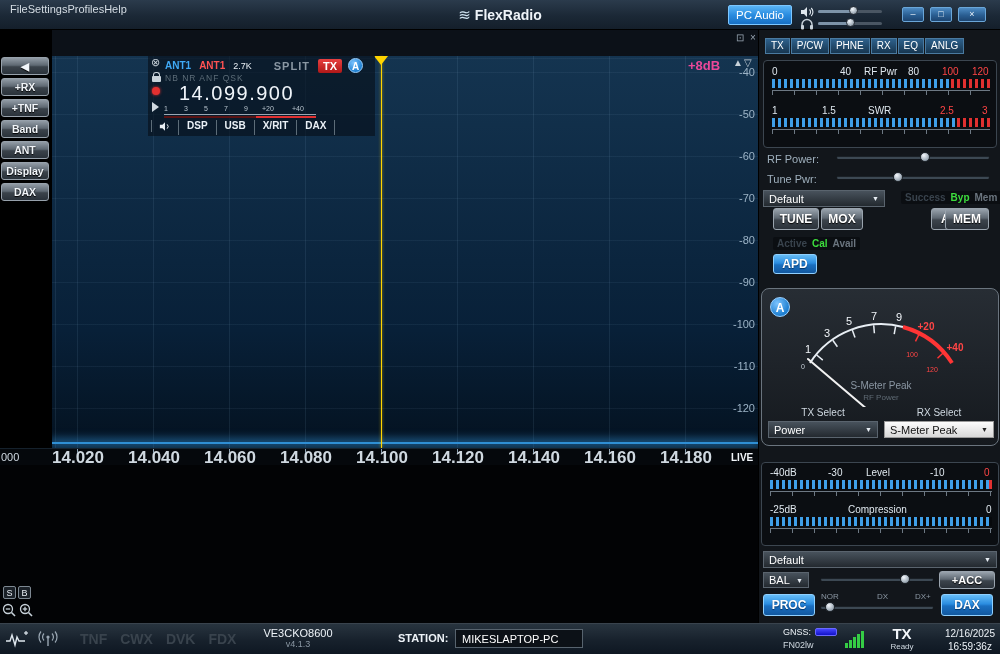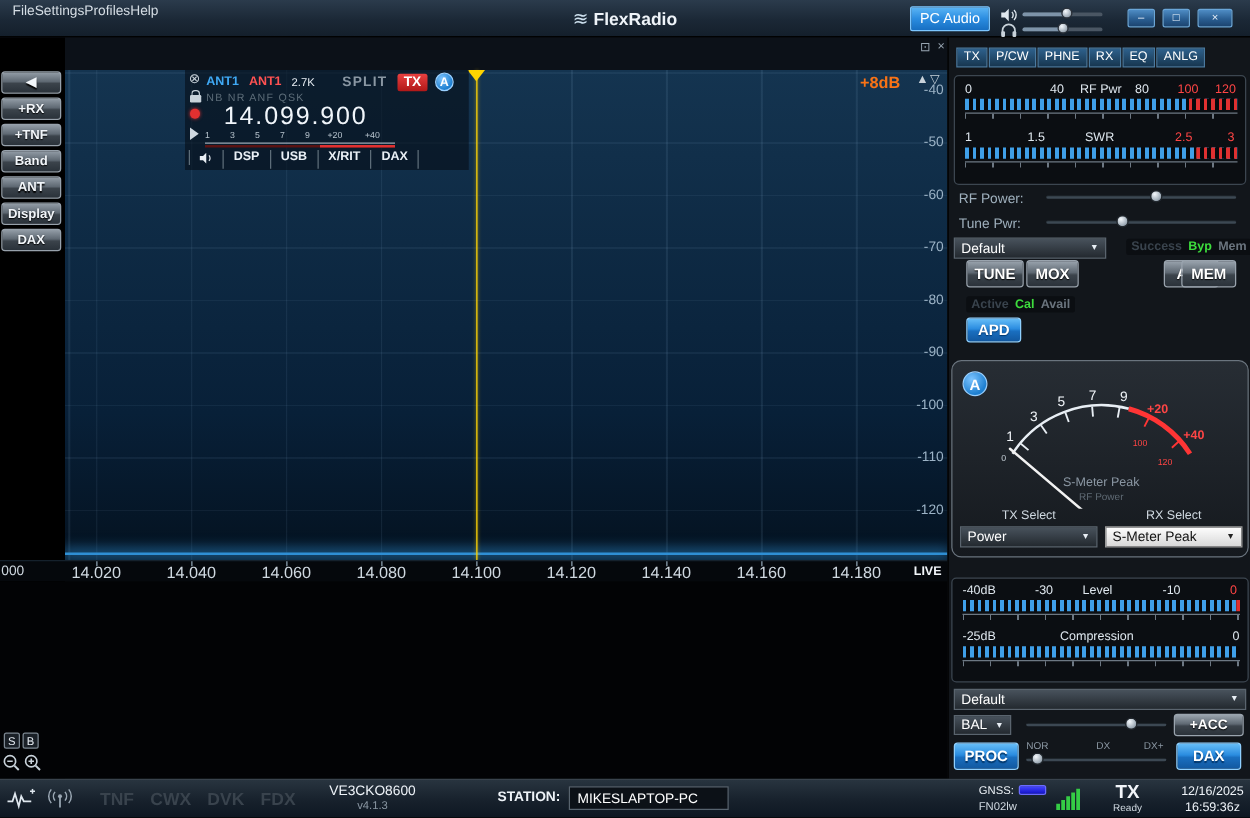--- a/index.html
+++ b/index.html
@@ -37,21 +37,21 @@
       repeating-linear-gradient(90deg, rgba(150,190,225,0.10) 0 1px, transparent 1px 76px),
       repeating-linear-gradient(180deg, rgba(150,190,225,0.07) 0 1px, transparent 1px 42px),
       linear-gradient(180deg,#143450 0%, #0e2a44 35%, #082038 70%, #041220 100%);
     background-position: 25px 0, 0 16px, 0 0; }
   .noise-glow { position:absolute; left:0; right:0; bottom:4px; height:2px; background:#2f8fd4;
     box-shadow:0 0 10px 3px rgba(47,143,212,0.65); }
   .cursor-line { position:absolute; left:381px; top:26px; width:1px; height:392px; background:#ffd400;
     box-shadow:0 0 3px rgba(255,212,0,.8); }
   .cursor-tri { position:absolute; left:374px; top:26px; width:0; height:0;
     border-left:7px solid transparent; border-right:7px solid transparent; border-top:9px solid #ffd400; }
-  .gain-label { position:absolute; left:688px; top:28px; color:#f97316; font-size:13px; font-weight:bold; }
+  .gain-label { position:absolute; left:688px; top:28px; color:#ec4899; font-size:13px; font-weight:bold; }
   .range-arrows { position:absolute; left:733px; top:27px; color:#c8d2da; font-size:10px; letter-spacing:1px; }
   .db { position:absolute; right:3px; width:34px; text-align:right; color:#9cb3c6; font-size:11px; }
 
   
   .sidebar { position:absolute; left:0; top:0; width:52px; height:593px; background:#000; }
   .side-btn { position:absolute; left:1px; width:48px; height:18px; border:1px solid #97a1ab; border-radius:3px;
     background:linear-gradient(180deg,#929ca6 0%,#5f6973 45%,#3b434b 55%,#2a323a 100%);
     color:#f2f6fa; font-size:10.5px; font-weight:bold; text-align:center; line-height:16px; text-shadow:0 1px 1px #000; }
 
   
@@ -79,21 +79,21 @@
   .f-smline { position:absolute; left:0; top:9px; width:152px; height:1px; background:#9aa7b3; }
   .f-smred1 { position:absolute; left:0; top:11px; width:152px; height:2px; background:#5a1212; }
   .f-smred2 { position:absolute; left:92px; top:11px; width:60px; height:2px; background:#e03030; }
   .f-modes { position:absolute; left:3px; top:64px; display:flex; height:15px; }
   .f-mode { color:#eaf0f6; font-size:10px; font-weight:bold; padding:0 8px; border-left:1px solid #5d6d79; line-height:12px; }
   .f-mode.last { border-right:1px solid #5d6d79; }
   .f-spk { padding:0 7px; border-left:1px solid #5d6d79; height:12px; display:flex; align-items:center; }
 
   
   .ruler { position:absolute; left:0; top:418px; width:758px; height:17px; background:#05080c; border-top:1px solid #15212c; }
-  .ft { position:absolute; top:0; width:50px; height:17px; text-align:center; color:#cfd8e0; font-size:13px; line-height:17px; }
+  .ft { position:absolute; top:0; width:50px; height:17px; color:#cfd8e0; font-size:17px; line-height:17px;font-weight:bold; }
   .ft i { position:absolute; left:25px; top:0; width:1px; height:4px; background:#8fa3b3; }
   .ruler .edge { position:absolute; left:1px; top:0; color:#cfd8e0; font-size:11px; line-height:17px; }
   .ruler .live { position:absolute; left:731px; top:0; color:#f2f6fa; font-size:10px; font-weight:bold; line-height:17px; }
   .waterfall { position:absolute; left:0; top:435px; width:758px; height:158px; background:#020305; }
   .wf-btn { position:absolute; top:121px; width:13px; height:13px; background:#1a2027; border:1px solid #7d8892;
     color:#e8eef4; font-size:9px; text-align:center; line-height:12px; border-radius:2px; }
   .zoom-ic { position:absolute; top:138px; }
 
   
   .rpanel { position:absolute; left:758px; top:30px; width:242px; height:593px; background:#12161b; border-left:1px solid #000; }

